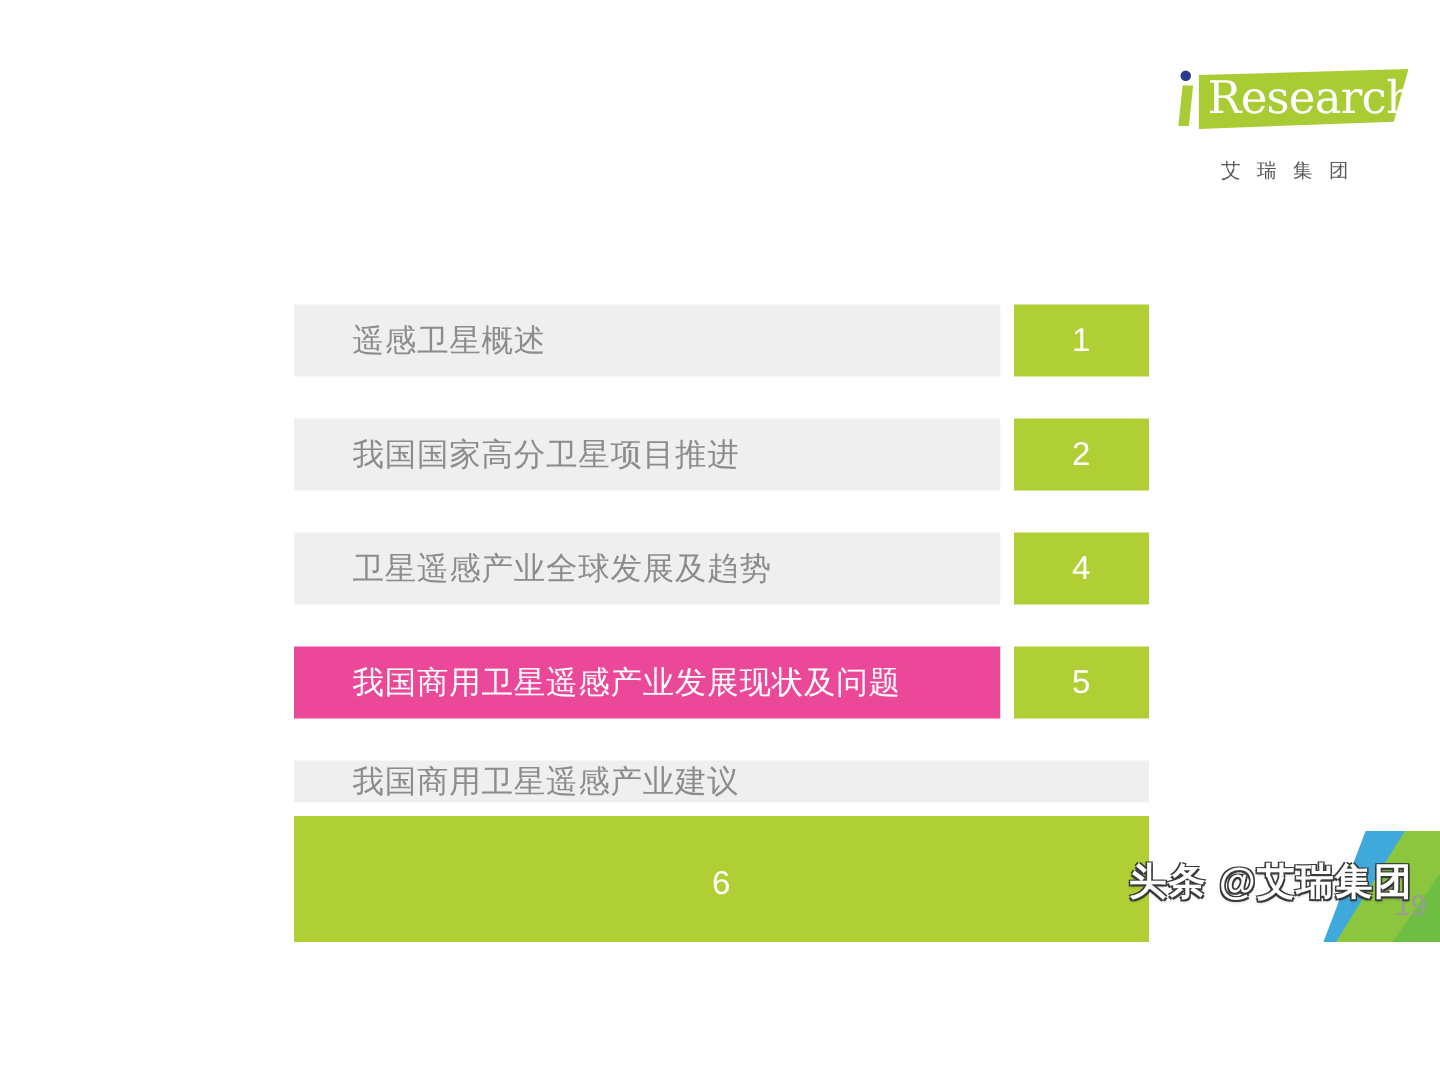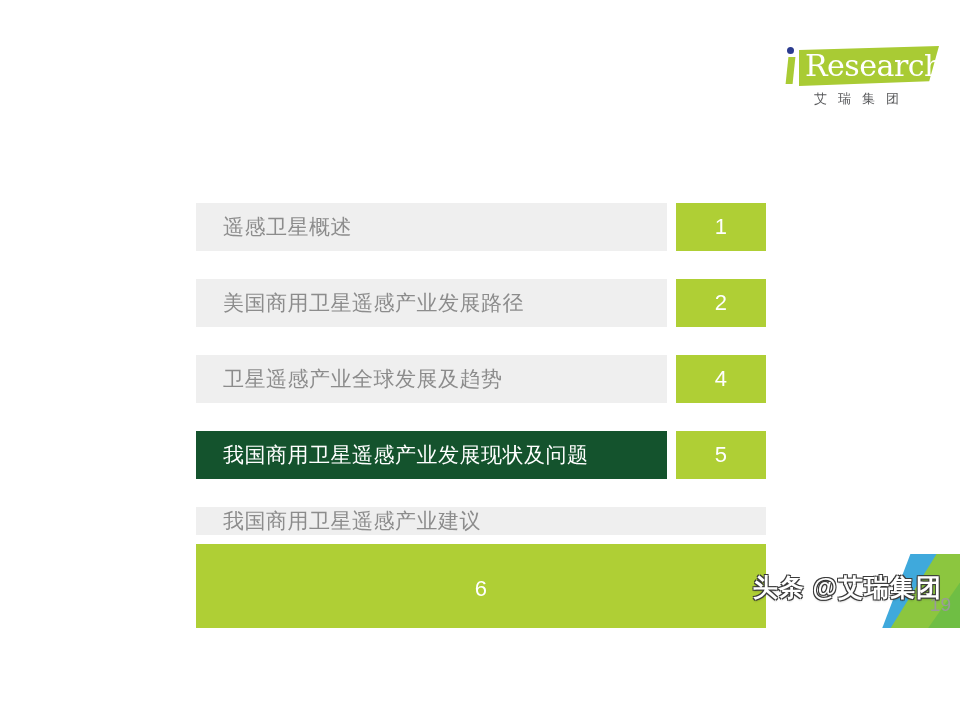--- a/index.html
+++ b/index.html
@@ -72,21 +72,21 @@
     line-height: 36px;
     font-weight: 400;
     color: #ffffff;
     letter-spacing: -0.5px;
     font-family: "DejaVu Serif", "Liberation Serif", serif;
     white-space: nowrap;
   }
   .logo-sub {
     position: absolute;
     left: 3px;
-    top: 46px;
+    top: 61px;
     width: 152px;
     font-size: 13px;
     color: #58595B;
     letter-spacing: 11px;
     text-align: center;
     white-space: nowrap;
   }
 
   
   .agenda {
@@ -104,21 +104,21 @@
   }
   .agenda-row:last-child {
     margin-bottom: 0;
     flex-direction: column;
   }
   .row-label {
     flex: 1 1 auto;
     background: #EFEFEF;
     display: flex;
     align-items: center;
-    padding-left: 27px;
+    padding-left: 39px;
     box-sizing: border-box;
     font-size: 21px;
     color: #8C8C8C;
     letter-spacing: 0.5px;
     white-space: nowrap;
   }
   .row-gap {
     flex: 0 0 9px;
     background: #ffffff;
   }
@@ -128,21 +128,21 @@
     color: #ffffff;
     display: flex;
     align-items: center;
     justify-content: center;
     font-size: 22px;
     letter-spacing: 0.5px;
   }
 
   
   .agenda-row.is-active .row-label {
-    background: #14532d;
+    background: #ec4899;
     color: #ffffff;
   }
   .agenda-row.is-active .row-gap {
     background: #ffffff;
   }
 
   
   .corner-deco {
     position: absolute;
     right: 0;
@@ -225,21 +225,21 @@
 
   <div class="agenda">
 
     <div class="agenda-row">
       <div class="row-label">遥感卫星概述</div>
       <div class="row-gap"></div>
       <div class="row-number">1</div>
     </div>
 
     <div class="agenda-row">
-      <div class="row-label">美国商用卫星遥感产业发展路径</div>
+      <div class="row-label">我国国家高分卫星项目推进</div>
       <div class="row-gap"></div>
       <div class="row-number">2</div>
     </div>
 
 
     <div class="agenda-row">
       <div class="row-label">卫星遥感产业全球发展及趋势</div>
       <div class="row-gap"></div>
       <div class="row-number">4</div>
     </div>

